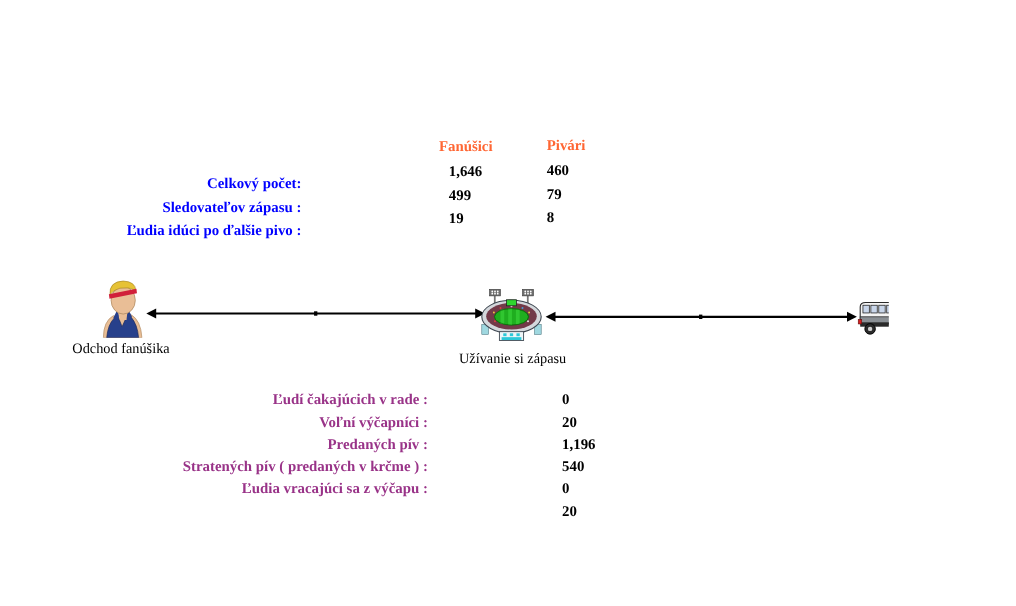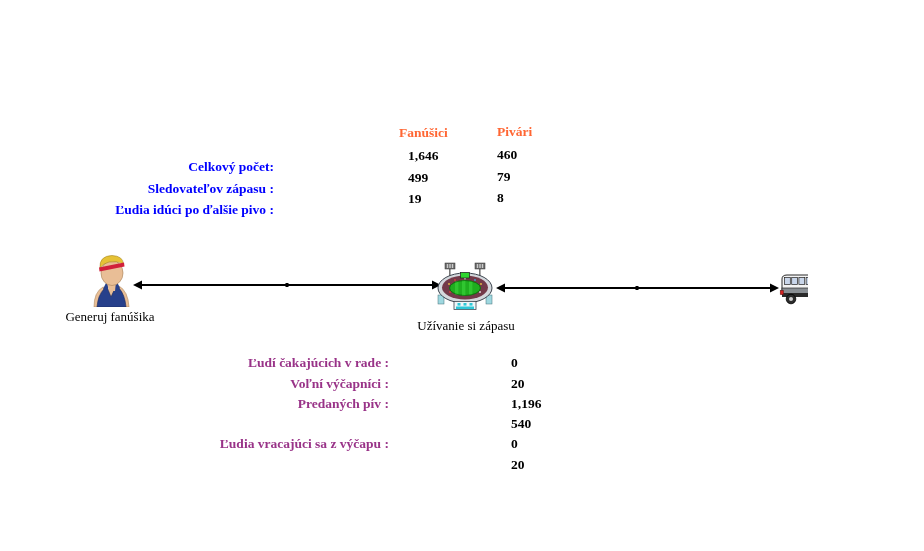--- a/index.html
+++ b/index.html
@@ -69,21 +69,21 @@
 
       <path d="M17,30 L26,29 L25,38 L19,38 Z" fill="#E9BE96"></path>
 
       <ellipse cx="22" cy="20" rx="11" ry="12.5" fill="#E9BE96" stroke="#b08a60" stroke-width="0.7"></ellipse>
 
       <path d="M10,15 Q9,3 22,2.5 Q33,3 33.5,11 Q27,7.5 19,9 Q13,10.5 10,15 Z" fill="#E6C235" stroke="#a5841e" stroke-width="0.6"></path>
 
       <path d="M9,14.5 L34,9.5 L34.5,13.5 L9.5,18.5 Z" fill="#D1203A"></path>
     </g>
   </svg>
-  <div class="abs node-caption" style="left:45px;top:309px;">Generuj fanúšika</div>
+  <div class="abs node-caption" style="left:45px;top:309px;">Odchod fanúšika</div>
 
   <svg class="abs" style="left:435px;top:262px;" width="60" height="50" viewBox="0 0 60 50">
     <g>
 
       <rect x="14" y="7" width="1.6" height="7" fill="#777"></rect>
       <rect x="10" y="1" width="10" height="6" fill="#6e6e6e" stroke="#333" stroke-width="0.5"></rect>
       <circle cx="12.5" cy="3" r="0.8" fill="#fff"></circle>
         <circle cx="15" cy="3" r="0.8" fill="#fff"></circle>
         <circle cx="17.5" cy="3" r="0.8" fill="#fff"></circle>
       <circle cx="12.5" cy="5" r="0.8" fill="#fff"></circle>
@@ -156,20 +156,21 @@
 
   <div class="abs stat-label" style="right:419px;top:355px;">Ľudí čakajúcich v rade :</div>
   <div class="abs stat-val" style="left:511px;top:355px;">0</div>
 
   <div class="abs stat-label" style="right:419px;top:376px;">Voľní výčapníci :</div>
   <div class="abs stat-val" style="left:511px;top:376px;">20</div>
 
   <div class="abs stat-label" style="right:419px;top:396px;">Predaných pív :</div>
   <div class="abs stat-val" style="left:511px;top:396px;">1,196</div>
 
+  <div class="abs stat-label" style="right:419px;top:416px;">Stratených pív ( predaných v krčme ) :</div>
   <div class="abs stat-val" style="left:511px;top:416px;">540</div>
 
   <div class="abs stat-label" style="right:419px;top:436px;">Ľudia vracajúci sa z výčapu :</div>
   <div class="abs stat-val" style="left:511px;top:436px;">0</div>
 
   <div class="abs stat-val" style="left:511px;top:457px;">20</div>
 
 </div>
 
 </body></html>

